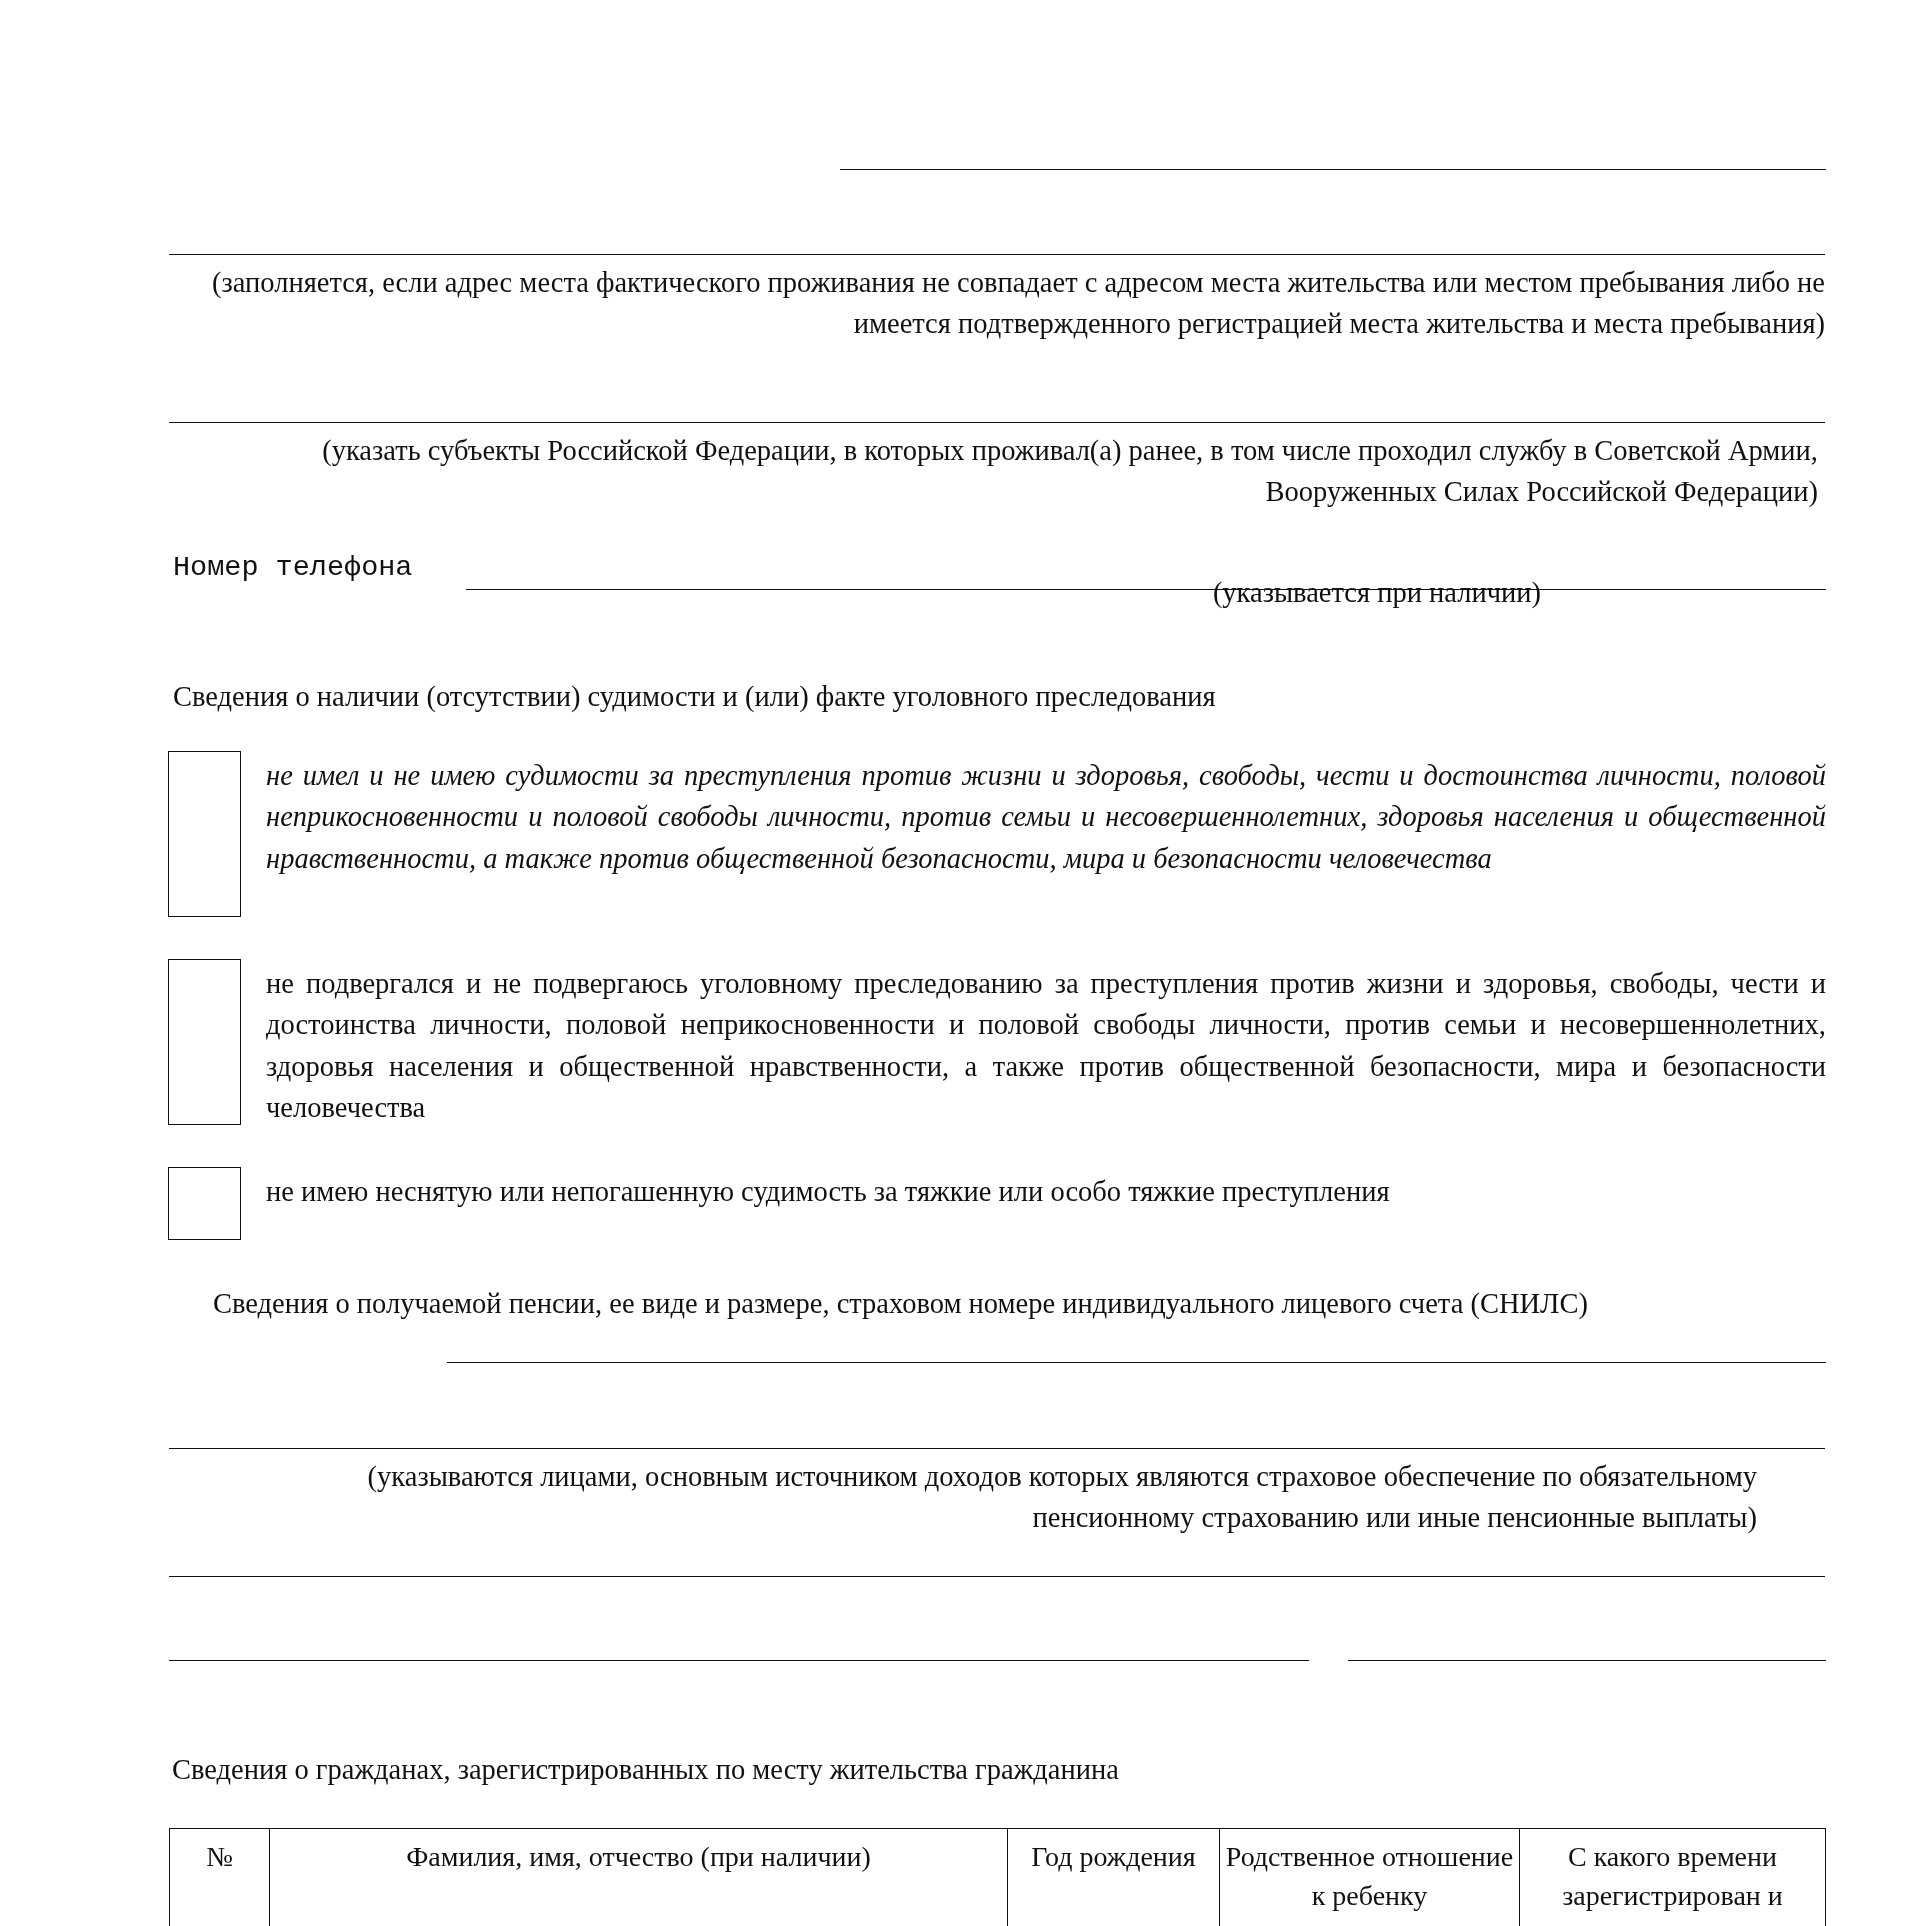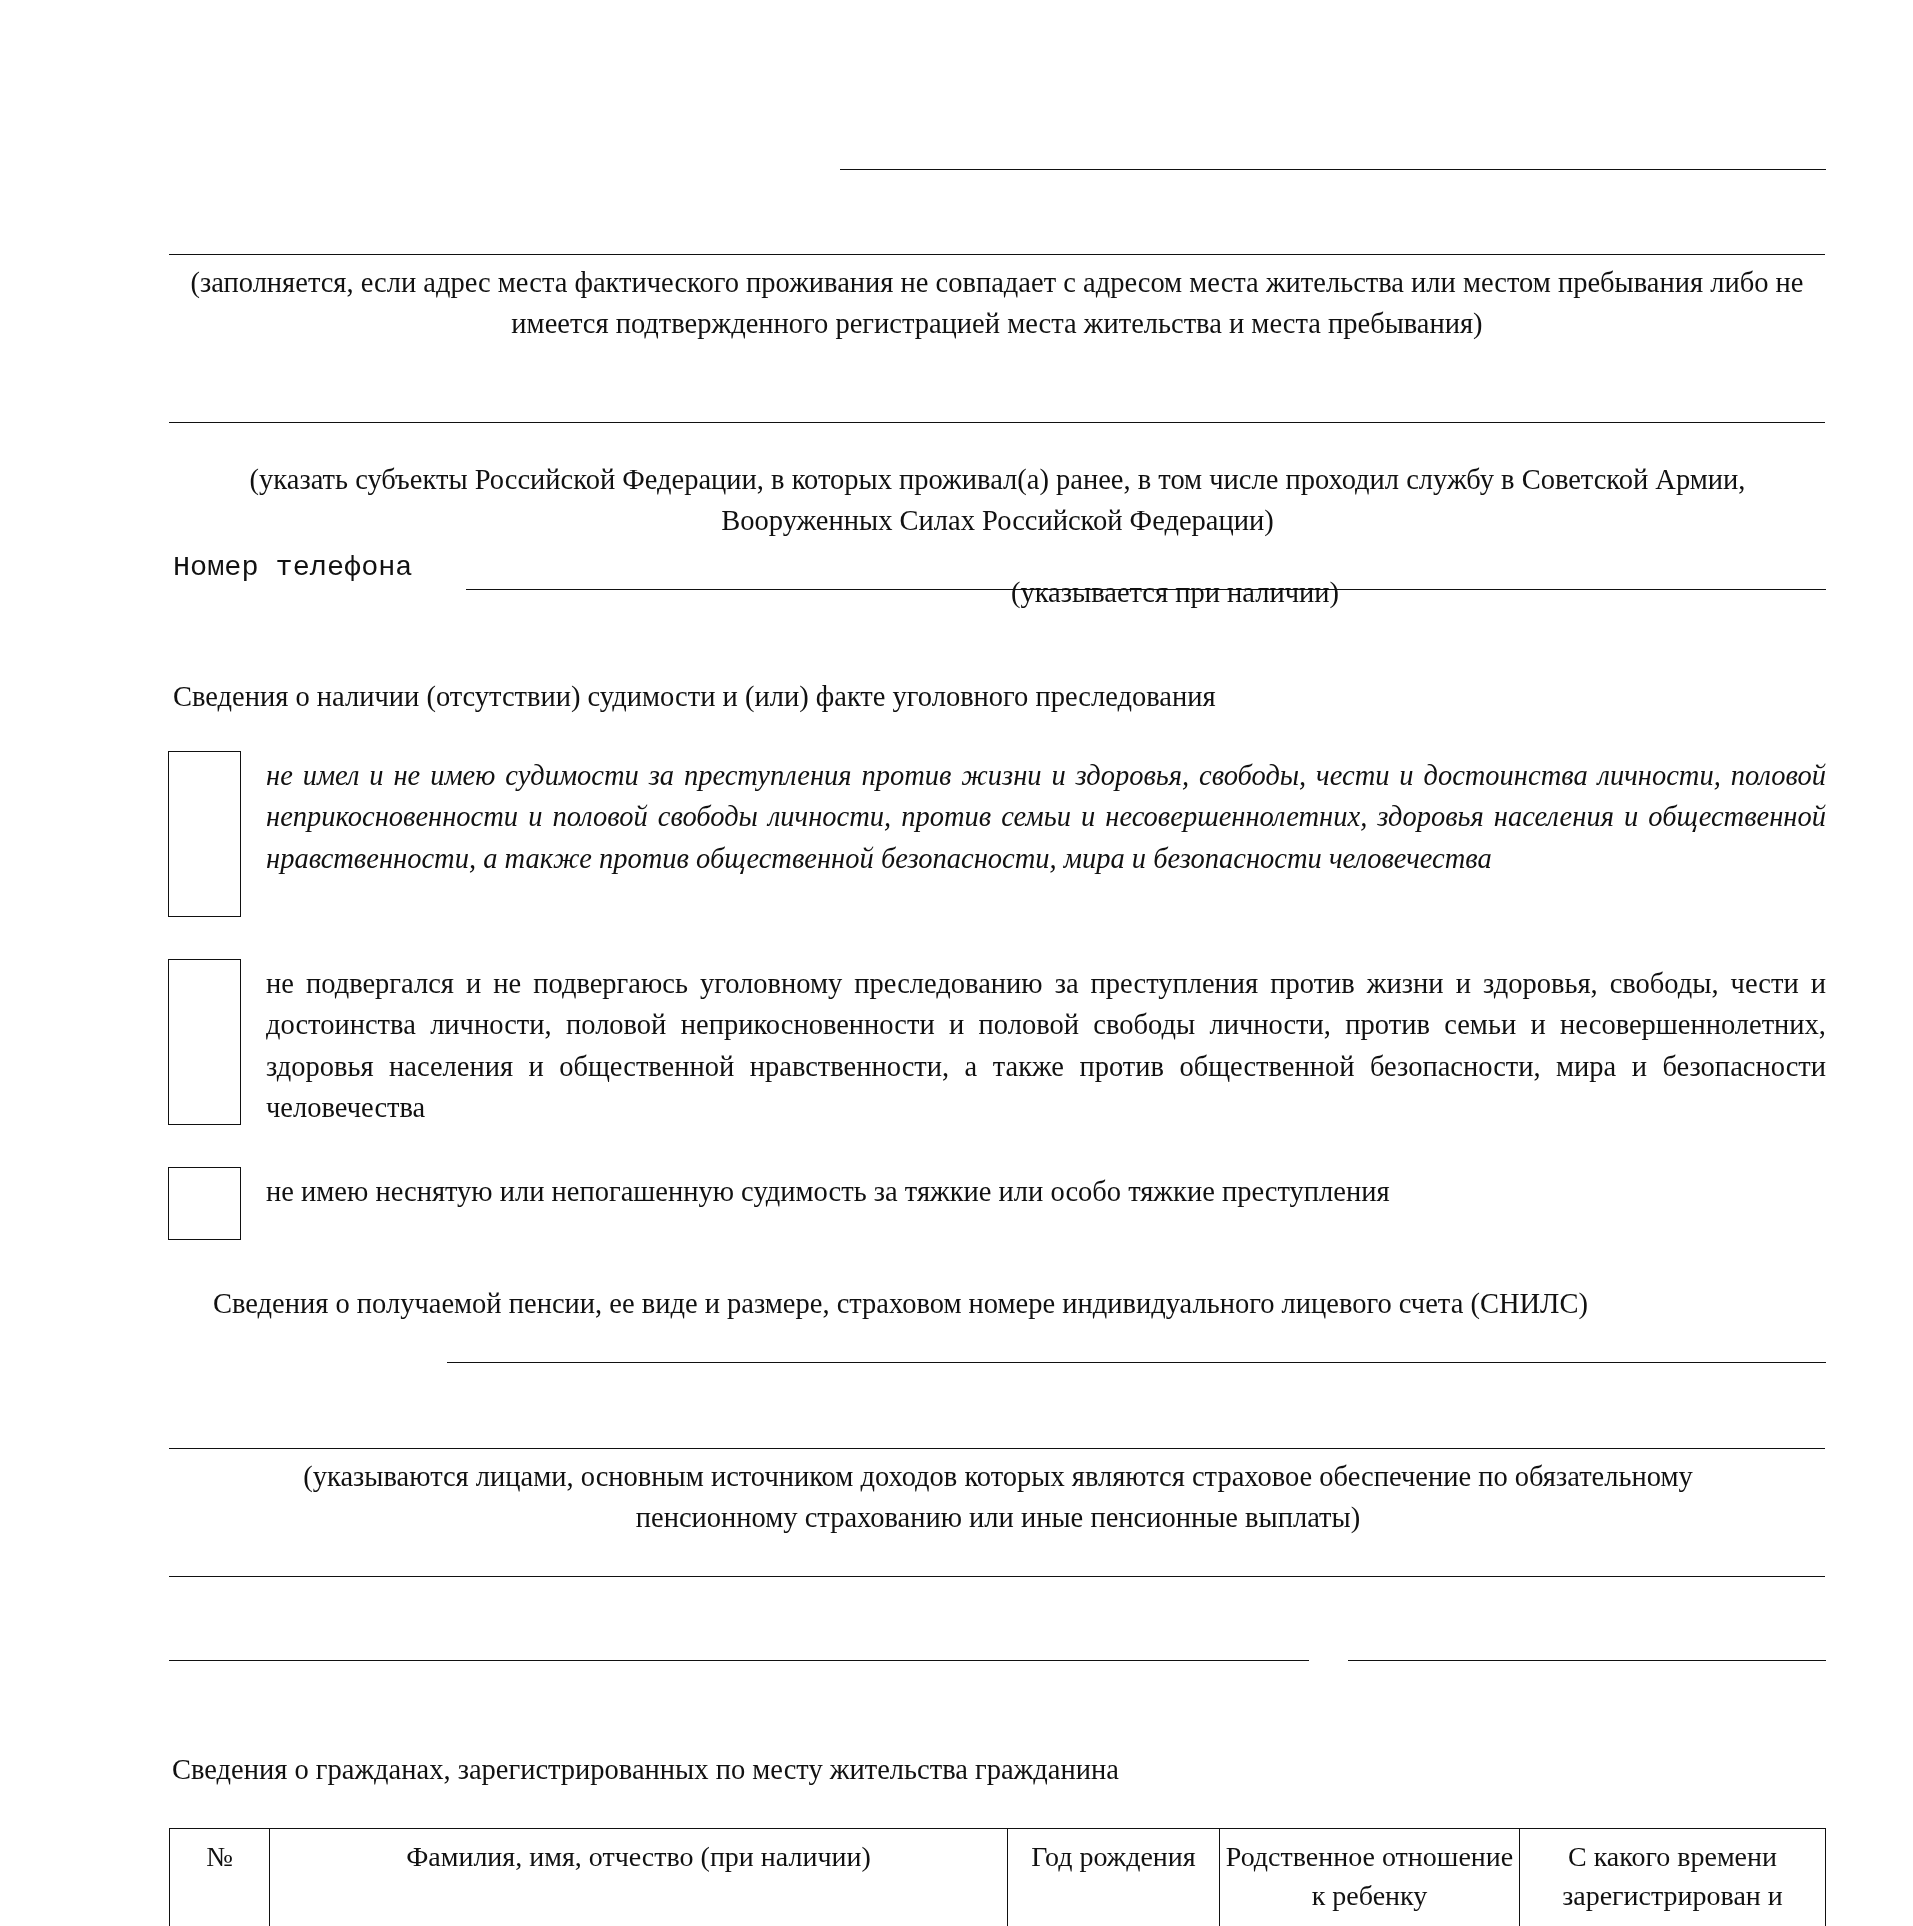--- a/index.html
+++ b/index.html
@@ -5,21 +5,21 @@
   html, body { margin: 0; padding: 0; background: #ffffff; }
   body {
     width: 1913px; height: 2703px; position: relative; overflow: hidden;
     font-family: "Liberation Serif", "DejaVu Serif", serif;
     color: #111111;
     font-size: 28.5px;
     line-height: 1.45;
   }
   .abs { position: absolute; }
   .line { position: absolute; height: 0; border-top: 1.9px solid #111; }
-  .caption { position: absolute; text-align: center; }
+  .caption { position: absolute; text-align: right; }
   .label { position: absolute; }
   .checkbox {
     position: absolute; border: 1.9px solid #111; background: #fff;
     box-sizing: border-box; cursor: pointer;
   }
   .cbtext {
     position: absolute; text-align: justify; text-align-last: left;
   }
   table.reg {
     position: absolute; border-collapse: collapse; table-layout: fixed;
@@ -30,21 +30,21 @@
   }
 </style>
 </head>
 <body>
 
 <div class="line" style="left:840px; top:169px; width:986px;"></div>
 <div class="line" style="left:169px; top:254px; width:1656px;"></div>
 <div class="caption" style="left:169px; top:262px; width:1656px;">(заполняется, если адрес места фактического проживания не совпадает с адресом места жительства или местом пребывания либо не имеется подтвержденного регистрацией места жительства и места пребывания)</div>
 
 <div class="line" style="left:169px; top:422px; width:1656px;"></div>
-<div class="caption" style="left:177px; top:430px; width:1641px;margin-top:29px;">(указать субъекты Российской Федерации, в которых проживал(а) ранее, в том числе проходил службу в Советской Армии, Вооруженных Силах Российской Федерации)</div>
+<div class="caption" style="left:177px; top:430px; width:1641px;">(указать субъекты Российской Федерации, в которых проживал(а) ранее, в том числе проходил службу в Советской Армии, Вооруженных Силах Российской Федерации)</div>
 
 <div class="label" style="left:173px; top:547px;font-family:Liberation Mono, monospace;">Номер телефона</div>
 <div class="line" style="left:466px; top:589px; width:1360px;"></div>
 <div class="abs" style="left:466px; top:551px; width:1360px; height:37px;"></div>
 <div class="caption" style="left:809px; top:572px; width:732px;">(указывается при наличии)</div>
 
 <div class="label" style="left:173px; top:676px;">Сведения о наличии (отсутствии) судимости и (или) факте уголовного преследования</div>
 
 <div class="checkbox" style="left:168px; top:751px; width:73px; height:166px;"></div>
 <div class="cbtext" style="left:266px; top:755px; width:1560px;font-style:italic;">не имел и не имею судимости за преступления против жизни и здоровья, свободы, чести и достоинства личности, половой неприкосновенности и половой свободы личности, против семьи и несовершеннолетних, здоровья населения и общественной нравственности, а также против общественной безопасности, мира и безопасности человечества</div>

